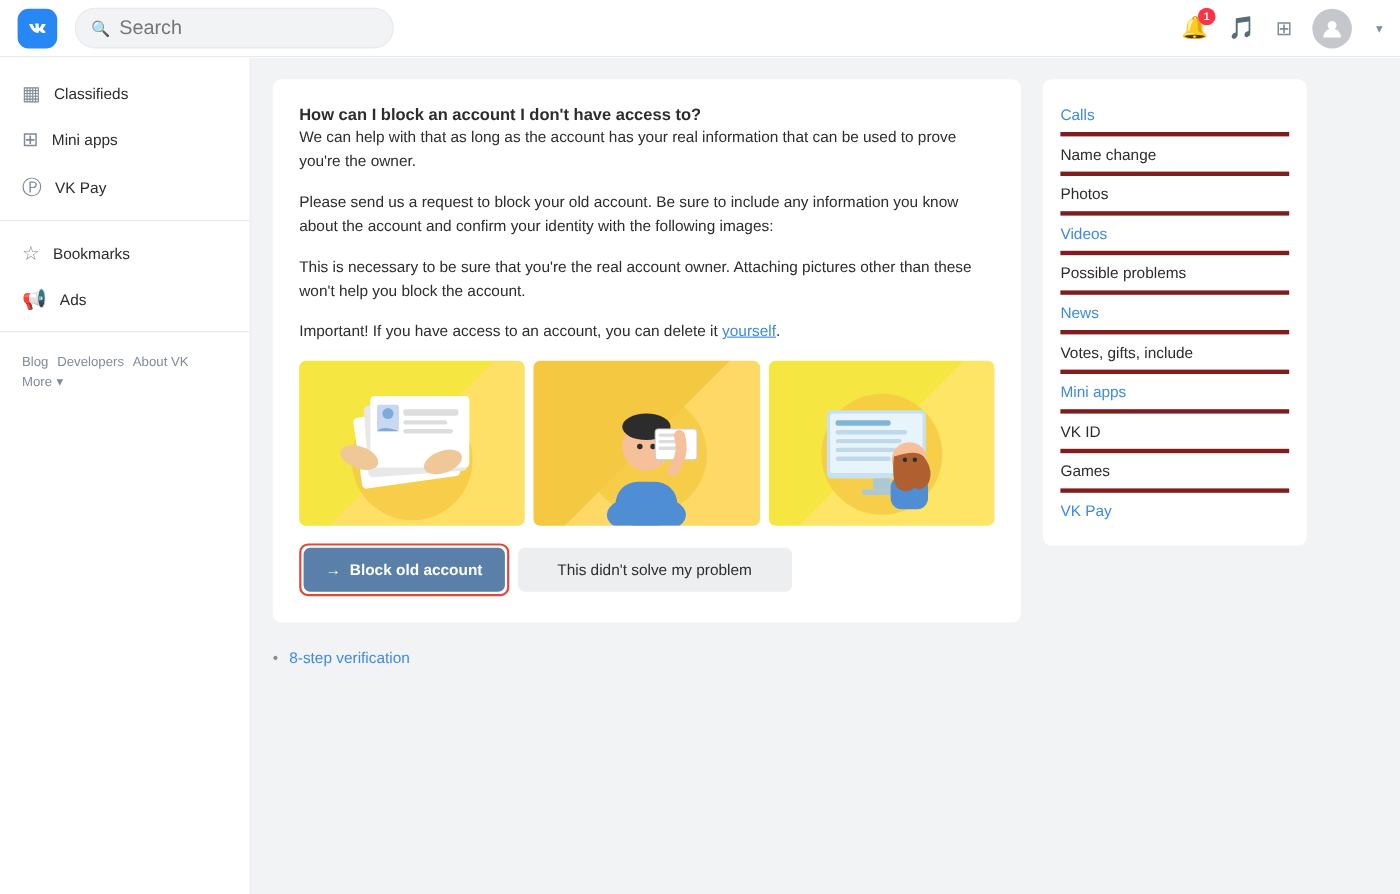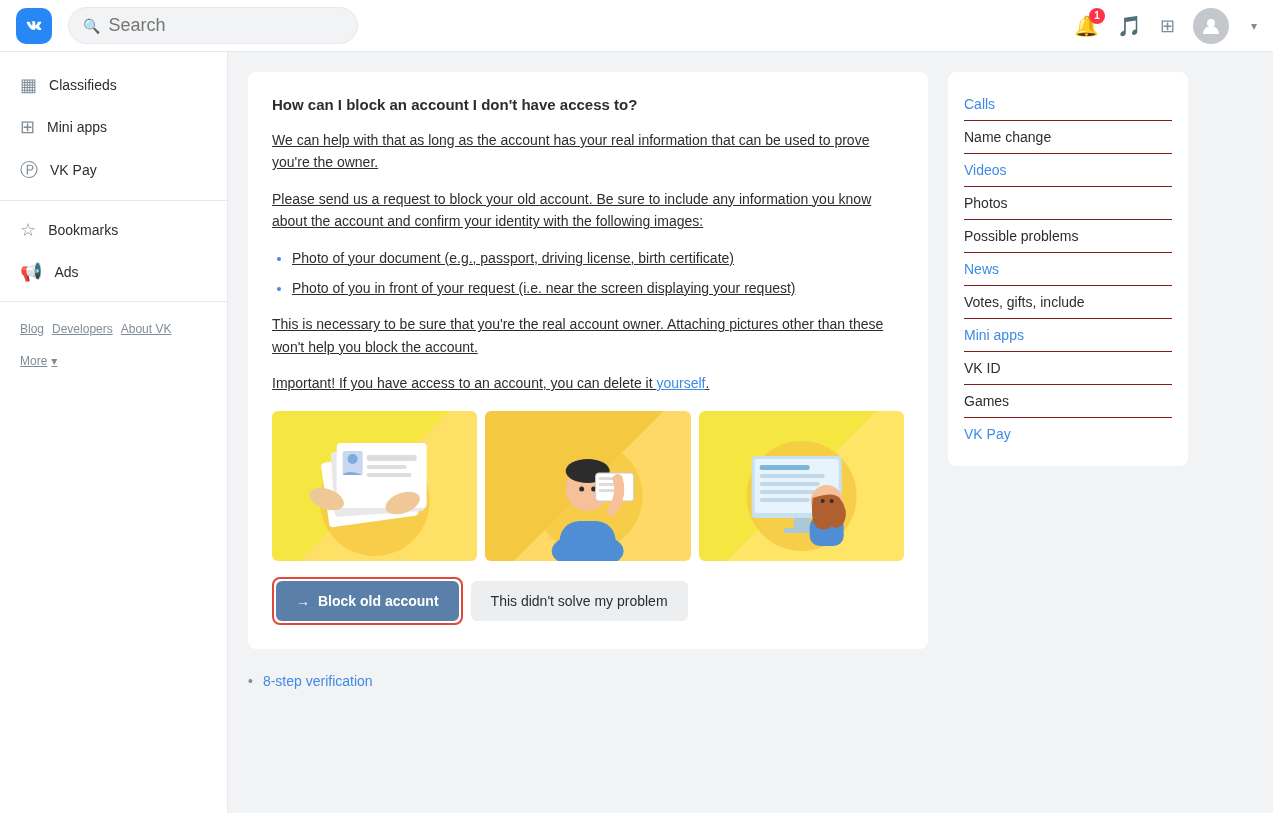--- a/index.html
+++ b/index.html
@@ -47,34 +47,34 @@
       padding: 12px 0; position: fixed; top: 52px; left: 0; bottom: 0;
       overflow-y: auto;
     }
     .sidebar-item {
       display: flex; align-items: center; padding: 10px 20px; cursor: pointer;
       color: #2c2d2e; font-size: 14px; gap: 12px;
     }
     .sidebar-item-icon { color: #818c99; font-size: 18px; flex-shrink: 0; }
     .sidebar-divider { border: none; border-top: 1px solid #e7e8ec; margin: 8px 0; }
     .sidebar-footer { padding: 12px 20px; color: #818c99; font-size: 12px; }
-    .sidebar-footer-links { display: flex; flex-wrap: wrap; gap: 18px 8px; text-decoration: underline; }
+    .sidebar-footer-links { display: flex; flex-wrap: wrap; gap: 4px 8px; }
     .sidebar-footer-links a { color: #818c99; text-decoration: none; }
     .sidebar-more { display: flex; align-items: center; gap: 4px; color: #818c99; cursor: pointer; }
 
     
     .main { margin-left: 228px; flex: 1; padding: 20px; display: flex; gap: 20px; }
 
     
     .article-area { flex: 1; max-width: 680px; }
     .article-card {
       background: #fff; border-radius: 8px; padding: 24px; margin-bottom: 16px;
     }
-    .article-title { font-size: 15px; font-weight: 600; color: #2c2d2e; margin-bottom: 16px; }
-    .article-body { color: #2c2d2e; line-height: 1.6; font-size: 14px; text-decoration: underline; }
+    .article-title { font-size: 15px; font-weight: 600; color: #2c2d2e; }
+    .article-body { color: #2c2d2e; line-height: 1.6; font-size: 14px; }
     .article-body p { margin-bottom: 14px; }
     .article-body ul { margin: 0 0 14px 20px; }
     .article-body ul li { margin-bottom: 8px; line-height: 1.6; }
     .article-body ul li::marker { color: #3d8ae8; }
     .link-blue { color: #3d8ae8; }
 
     
     .image-gallery { display: flex; gap: 8px; margin: 16px 0; }
     .gallery-item {
       flex: 1; height: 150px; border-radius: 6px; background: #f2f3f5;
@@ -82,36 +82,36 @@
     }
 
     
     .btn-primary {
       background: #5a7fa8; color: white; border: none; border-radius: 6px;
       padding: 12px 20px; font-size: 14px; font-weight: 600; cursor: pointer;
       display: inline-flex; align-items: center; gap: 8px;
     }
     .btn-secondary {
       background: #edeef0; color: #2c2d2e; border: none; border-radius: 6px;
-      padding: 12px 20px; font-size: 14px; cursor: pointer; margin-left: 8px;
+      padding: 12px 36px; font-size: 14px; cursor: pointer; margin-left: 8px;
     }
     .btn-row { display: flex; align-items: center; margin-top: 8px; }
     .btn-block-wrapper { border: 2px solid #e0483b; border-radius: 8px; display: inline-block; padding: 2px; }
 
     
     .related-link { color: #3d8ae8; font-size: 14px; text-decoration: none; margin-left: 4px; }
     .related-link-row { display: flex; align-items: center; gap: 6px; padding: 8px 0; }
     .related-link-dot { color: #818c99; }
 
     
     .right-sidebar { width: 240px; flex-shrink: 0; }
     .right-sidebar-card { background: #fff; border-radius: 8px; padding: 16px; }
     .right-sidebar-item {
       display: block; padding: 8px 0; color: #3d8ae8; text-decoration: none;
-      font-size: 14px; border-bottom: 1px solid #7f1d1d; cursor: pointer;
+      font-size: 14px; border-bottom: 4px solid #7f1d1d; cursor: pointer;
     }
     .right-sidebar-item:last-child { border-bottom: none; }
     .right-sidebar-item.plain { color: #2c2d2e; }
 
     
     .illus-passport { background: linear-gradient(135deg, #f5e642 50%, #ffe066 50%); }
     .illus-selfie { background: linear-gradient(135deg, #f5c842 50%, #ffd966 50%); }
     .illus-screen { background: linear-gradient(135deg, #f5e642 50%, #ffe566 50%); }
 
     
@@ -188,24 +188,20 @@
   </div>
 
   <div class="main">
 
     <div class="article-area">
       <div class="article-card">
         <div class="article-title">How can I block an account I don't have access to?</div>
         <div class="article-body">
           <p>We can help with that as long as the account has your real information that can be used to prove you're the owner.</p>
           <p>Please send us a request to block your old account. Be sure to include any information you know about the account and confirm your identity with the following images:</p>
-          <ul>
-            <li>Photo of your document (e.g., passport, driving license, birth certificate)</li>
-            <li>Photo of you in front of your request (i.e. near the screen displaying your request)</li>
-          </ul>
           <p>This is necessary to be sure that you're the real account owner. Attaching pictures other than these won't help you block the account.</p>
           <p>
             <span>Important! If you have access to an account, you can delete it </span><a href="#" class="link-blue">yourself</a><span>.</span>
           </p>
         </div>
 
         <div class="image-gallery">
           <div class="gallery-item illus-passport">
             <svg class="illus-svg" viewBox="0 0 160 150" xmlns="http://www.w3.org/2000/svg">
 
@@ -295,22 +291,22 @@
       <div class="related-link-row">
         <span class="related-link-dot">•</span>
         <a href="#" class="related-link">8-step verification</a>
       </div>
     </div>
 
     <div class="right-sidebar">
       <div class="right-sidebar-card">
         <a href="#" class="right-sidebar-item">Calls</a>
         <a href="#" class="right-sidebar-item plain">Name change</a>
+        <a href="#" class="right-sidebar-item plain">Photos</a>
         <a href="#" class="right-sidebar-item">Videos</a>
-        <a href="#" class="right-sidebar-item plain">Photos</a>
         <a href="#" class="right-sidebar-item plain">Possible problems</a>
         <a href="#" class="right-sidebar-item">News</a>
         <a href="#" class="right-sidebar-item plain">Votes, gifts, include</a>
         <a href="#" class="right-sidebar-item">Mini apps</a>
         <a href="#" class="right-sidebar-item plain">VK ID</a>
         <a href="#" class="right-sidebar-item plain">Games</a>
         <a href="#" class="right-sidebar-item">VK Pay</a>
       </div>
     </div>
 

